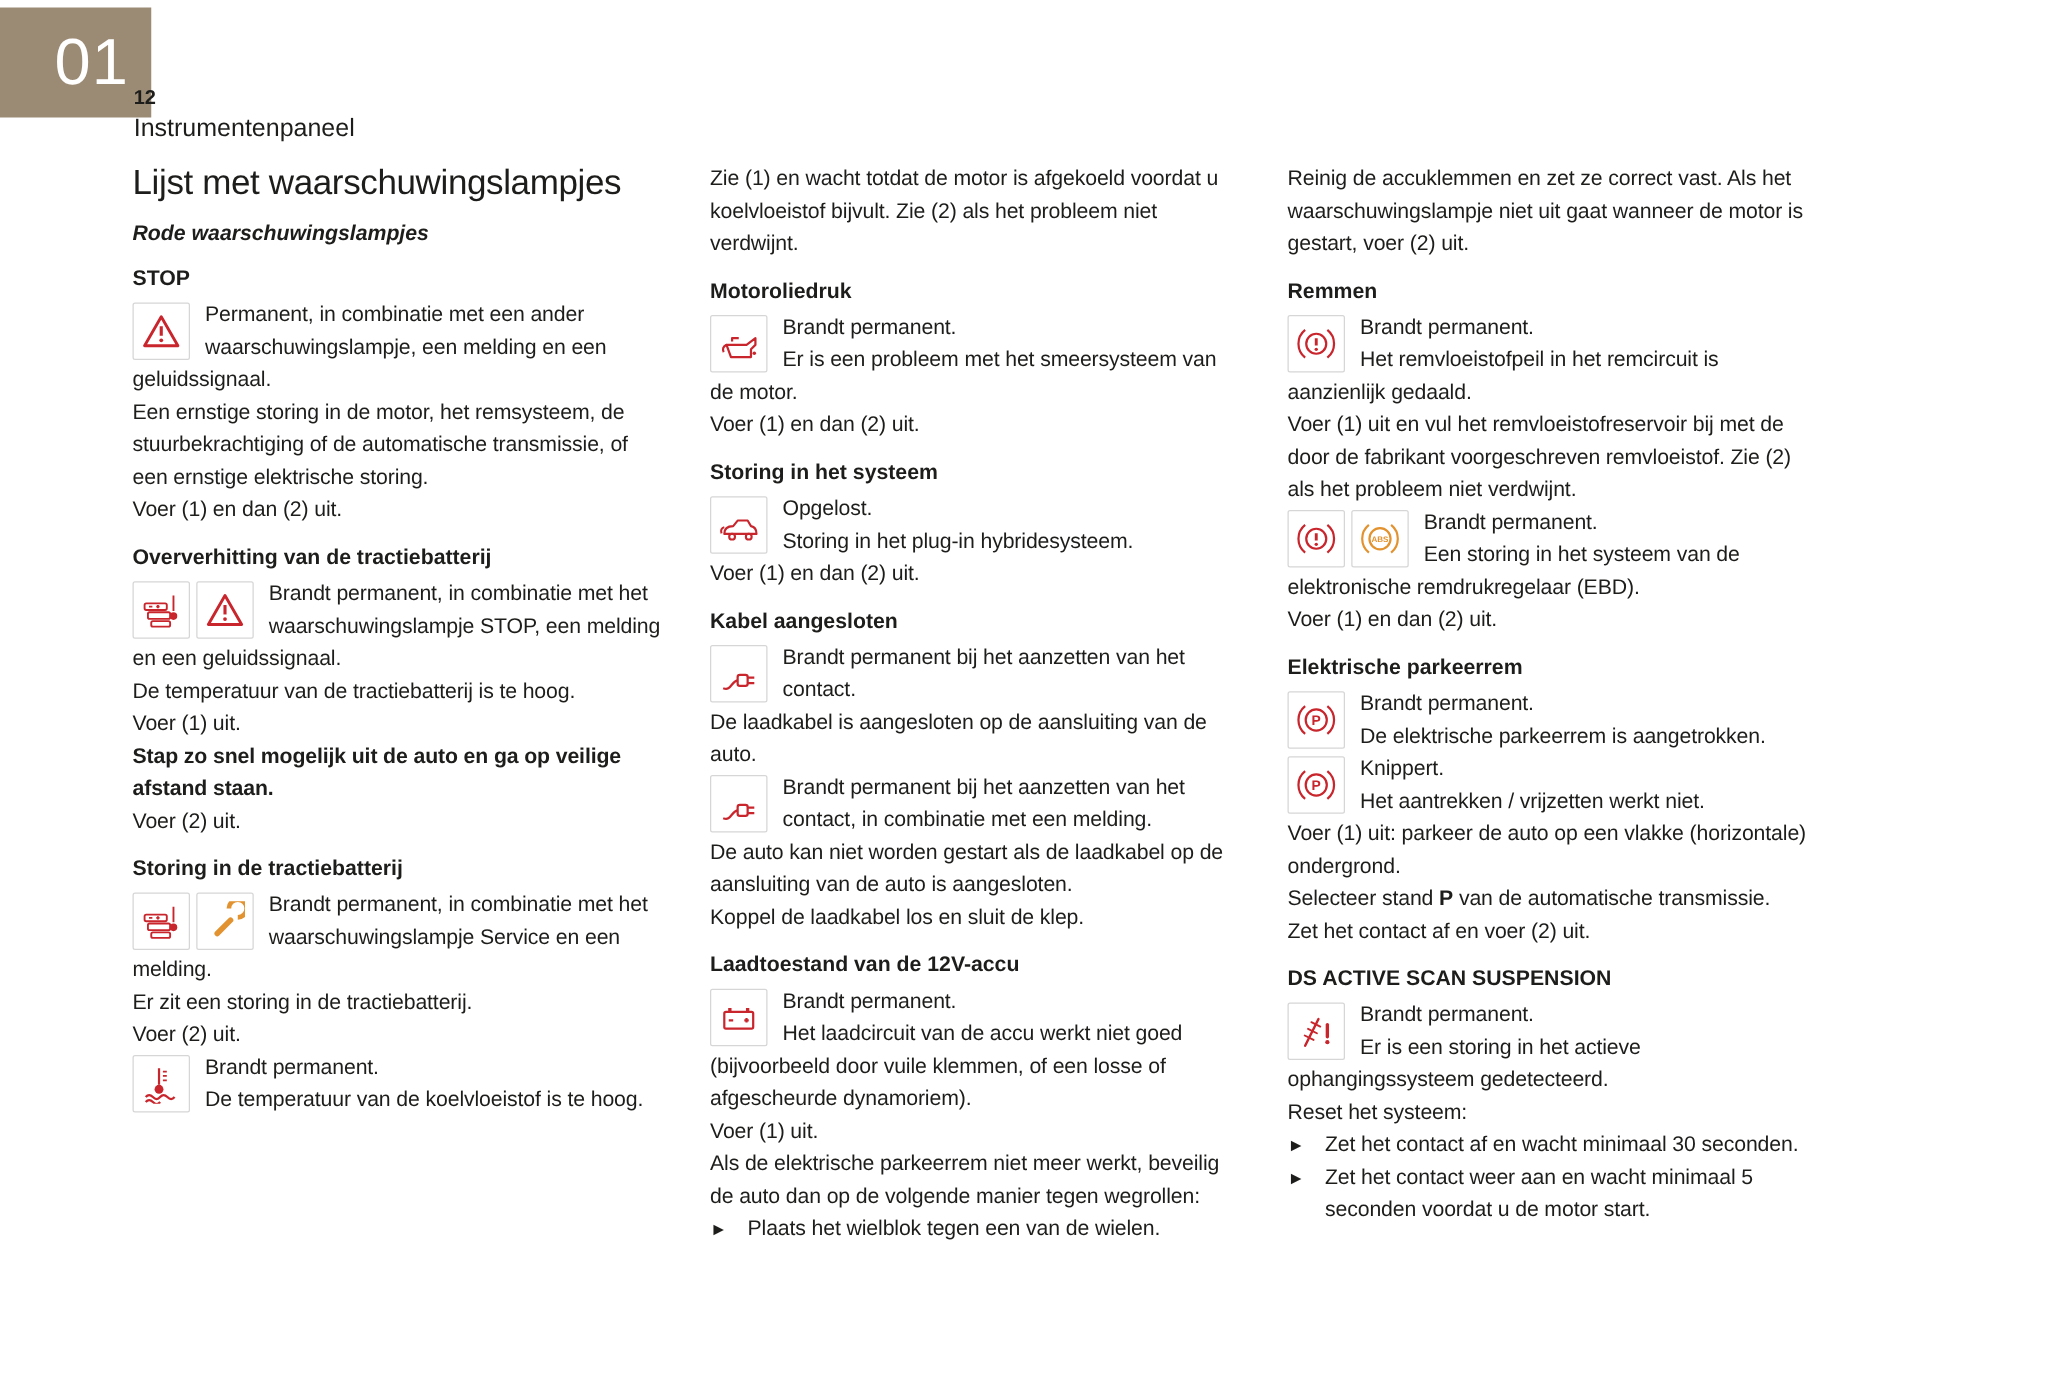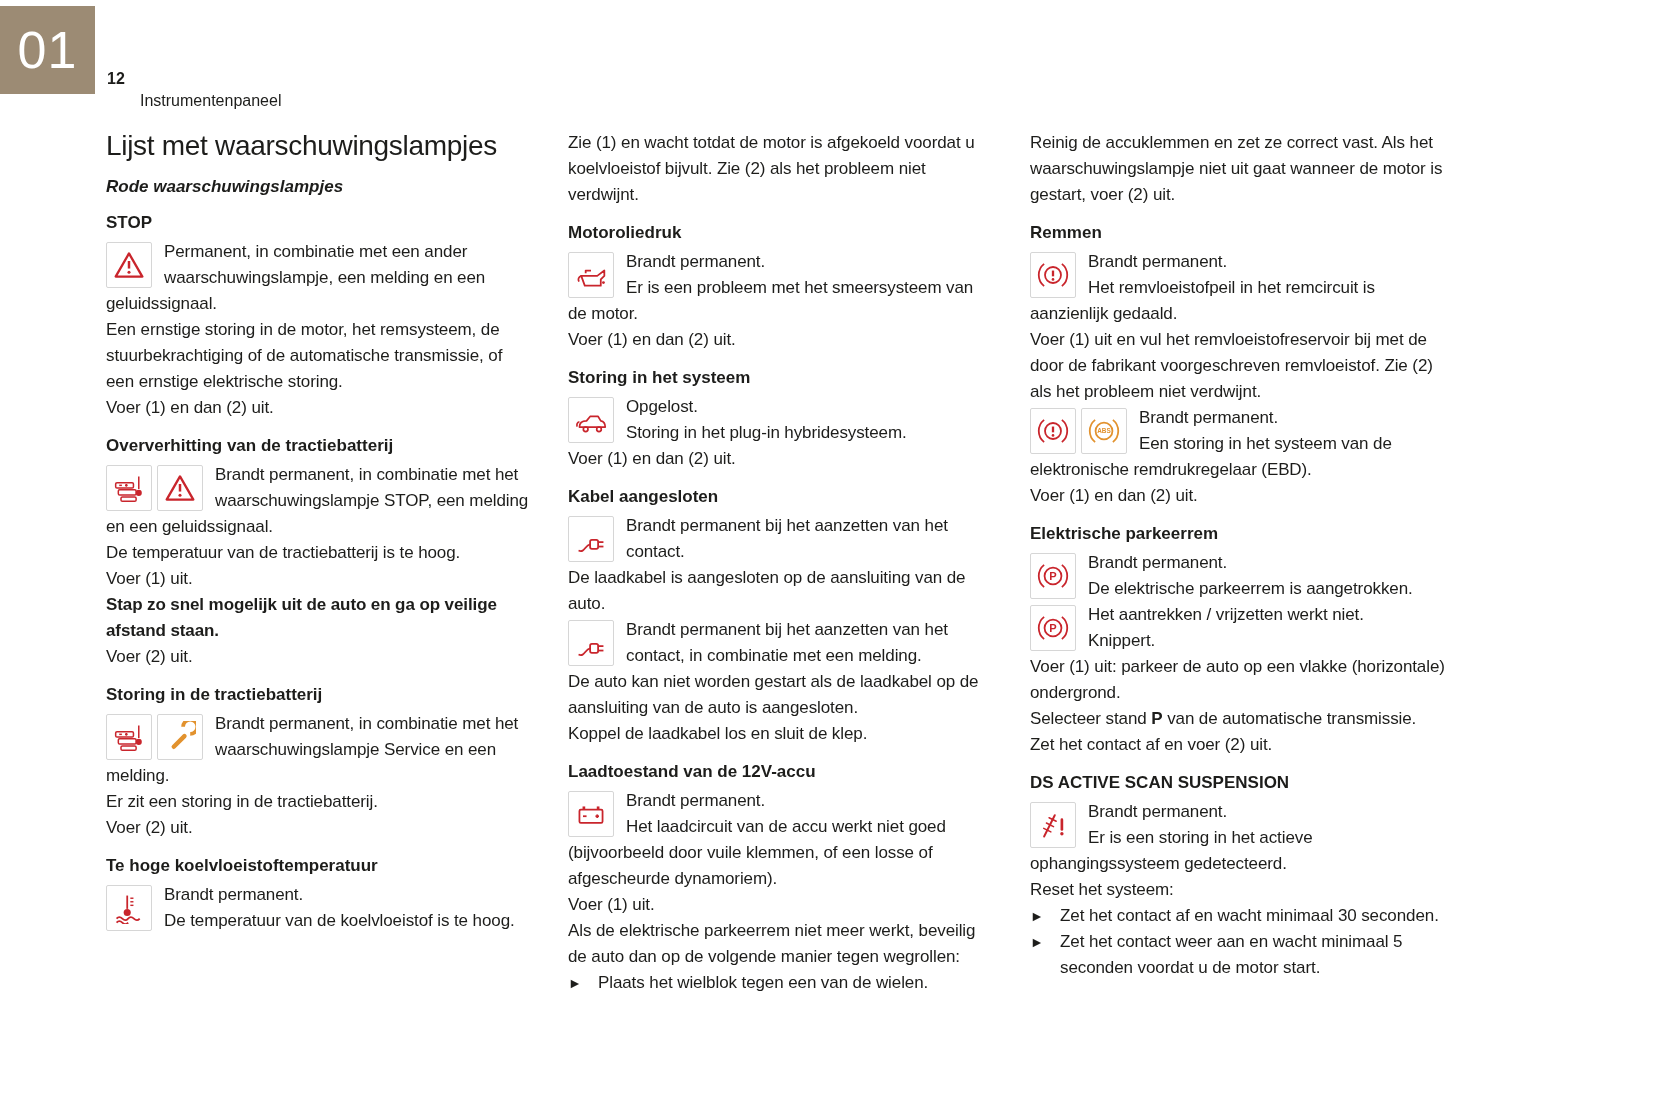--- a/index.html
+++ b/index.html
@@ -1,25 +1,25 @@
 <!DOCTYPE html>
 <html style="--accent-red: #c9252c; --accent-orange: #e2922e; --chapter-bg: #9c8b74;"><head>
 <meta charset="utf-8">
 <style>
   html,body{margin:0;padding:0;background:#ffffff;}
   .page{position:relative;width:1653px;height:1102px;background:#fff;overflow:hidden;
         font-family:"Liberation Sans","DejaVu Sans",sans-serif;color:#1d1d1b;}
 
   
   .chapter-box{position:absolute;left:0;top:6px;width:95px;height:88px;
-               background:var(--chapter-bg,#9c8b74);display:flex;align-items:center;justify-content:center;}
+               background:var(--chapter-bg,#9c8b74);display:flex;align-items:center;justify-content:center;padding-left:26px;}
   .chapter-box span{color:#fff;font-size:52px;font-weight:400;letter-spacing:1px;}
   .page-meta{position:absolute;left:107px;top:68px;line-height:1.35;}
   .page-number{font-weight:700;font-size:16px;}
-  .section-title{font-size:16px;margin-left:33px;}
+  .section-title{font-size:20px;}
 
   
   .columns{position:absolute;left:106px;top:130px;display:flex;gap:38px;}
   .col{width:424px;flex:none;}
 
   h1{font-size:28px;font-weight:500;letter-spacing:-0.3px;margin:0 0 15px;white-space:nowrap;}
   h2{font-size:17px;font-weight:700;margin:0 0 16px;font-style:italic;}
   h3{font-size:17px;font-weight:700;margin:15px 0 6px;}
   .col p{margin:0;font-size:17px;line-height:26px;letter-spacing:-0.1px;}
   .intro{margin-bottom:0;}
@@ -124,21 +124,20 @@
                 <path d="M11 29 L23 17" stroke-width="5" stroke-linecap="round"></path>
                 <path d="M21.5 6.5 a8 8 0 1 1 8 8" stroke-width="4.2"></path>
               </svg>
           </span>
         </span>
         <p>Brandt permanent, in combinatie met het waarschuwingslampje Service en een melding.</p>
         <p>Er zit een storing in de tractiebatterij.</p>
         <p>Voer (2) uit.</p>
       </div>
 
-      <h3>Te hoge koelvloeistoftemperatuur</h3>
       <div class="flow">
         <span class="fl">
           <span class="ib icon-red">
             <svg viewBox="0 0 36 36" fill="none" stroke="currentColor" stroke-width="2">
                 <line x1="16" y1="4" x2="16" y2="19"></line>
                 <circle cx="16" cy="23" r="4" fill="currentColor" stroke="none"></circle>
                 <line x1="19.5" y1="7" x2="23" y2="7" stroke-width="1.6"></line>
                 <line x1="19.5" y1="11" x2="23" y2="11" stroke-width="1.6"></line>
                 <line x1="19.5" y1="15" x2="23" y2="15" stroke-width="1.6"></line>
                 <path d="M4 30 q3 -3.5 6.5 0 t6.5 0 t6.5 0 t6.5 0"></path>
@@ -308,22 +307,22 @@
         <span class="fl">
           <span class="ib icon-red">
             <svg viewBox="0 0 36 36" fill="none" stroke="currentColor" stroke-width="2">
                 <circle cx="18" cy="18" r="9.5"></circle>
                 <path d="M8 5.5 a16 16 0 0 0 0 25"></path>
                 <path d="M28 5.5 a16 16 0 0 1 0 25"></path>
                 <text x="18" y="22.5" text-anchor="middle" font-size="12.5" font-weight="700" fill="currentColor" stroke="none" font-family="'Liberation Sans','DejaVu Sans',sans-serif">P</text>
               </svg>
           </span>
         </span>
+        <p>Knippert.</p>
         <p>Het aantrekken / vrijzetten werkt niet.</p>
-        <p>Knippert.</p>
         <p>Voer (1) uit: parkeer de auto op een vlakke (horizontale) ondergrond.</p>
         <p><span>Selecteer stand </span><span class="b">P</span><span> van de automatische transmissie.</span></p>
         <p>Zet het contact af en voer (2) uit.</p>
       </div>
 
       <h3>DS ACTIVE SCAN SUSPENSION</h3>
       <div class="flow">
         <span class="fl">
           <span class="ib icon-red">
             <svg viewBox="0 0 36 36" fill="none" stroke="currentColor" stroke-width="2.2" stroke-linecap="round">

